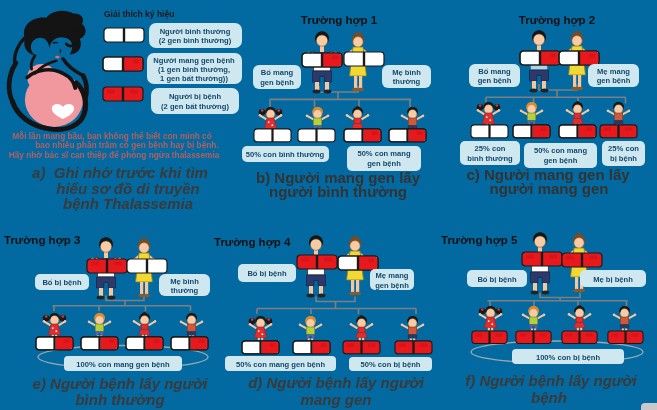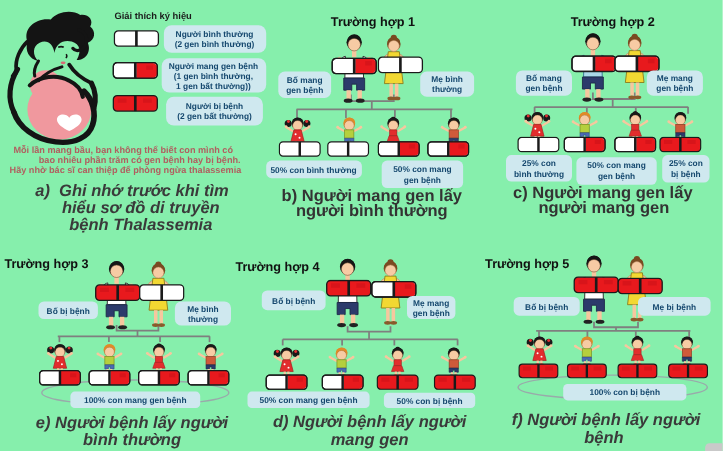--- a/index.html
+++ b/index.html
@@ -1,17 +1,17 @@
 <!DOCTYPE html>
 <html><head>
 <meta charset="utf-8">
 <style>
 html,body{margin:0;padding:0;}
 body{width:657px;height:410px;background:#fff;font-family:"Liberation Sans",sans-serif;}
-#page{position:relative;width:657px;height:410px;overflow:hidden;background:#86efac;}
+#page{position:relative;width:657px;height:410px;overflow:hidden;background:#0369a1;}
 svg{position:absolute;left:0;top:0;}
 </style>
 </head>
 <body>
 <div id="page">
 <svg width="657" height="410" viewBox="0 0 657 410">
 <defs>
 
 <symbol id="pWW" viewBox="0 0 42 16">
   <rect x="1" y="1" width="40" height="14" rx="3.5" fill="#fff" stroke="#1a1a1a" stroke-width="1.2"></rect>

